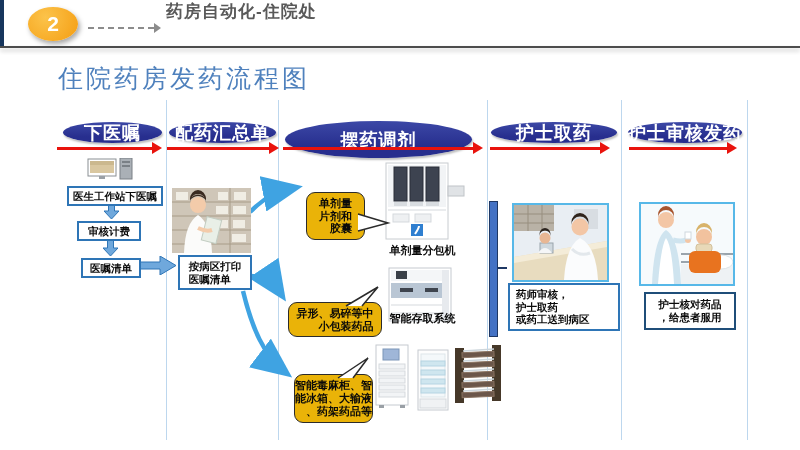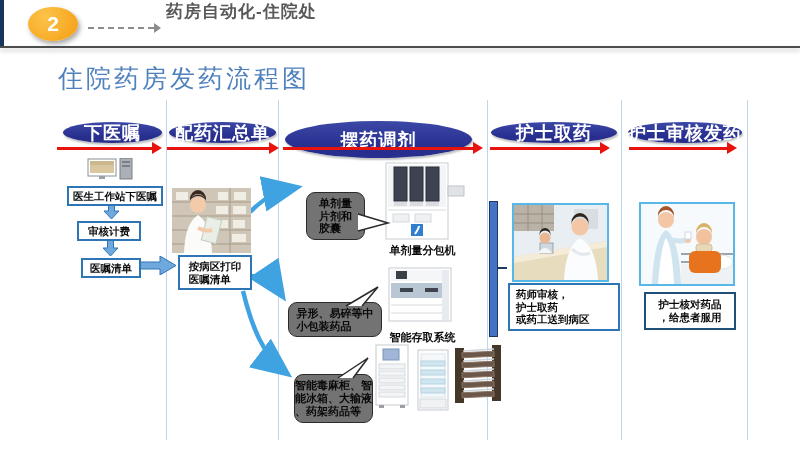--- a/index.html
+++ b/index.html
@@ -25,23 +25,23 @@
   .oval{position:absolute;height:21px;border-radius:50%;
         background:linear-gradient(180deg,#3c48a6 0%,#272e8e 70%);
         color:#fff;font-size:18px;font-weight:bold;display:flex;align-items:center;justify-content:center;
         box-shadow:1px 2px 2px rgba(0,0,0,.25);letter-spacing:1px;}
   .red-arrow{position:absolute;top:147px;height:3px;background:#e9130d;}
   .red-arrow::after{content:'';position:absolute;right:-10px;top:-5px;width:0;height:0;
         border-left:10px solid #e9130d;border-top:6.5px solid transparent;border-bottom:6.5px solid transparent;}
   .box{position:absolute;background:#fff;border:2px solid #2e75b6;color:#0a0a0a;
        font-size:10.5px;font-weight:bold;display:flex;align-items:center;justify-content:center;
        white-space:pre-line;text-align:left;line-height:1.2;z-index:4;}
-  .callout{position:absolute;background:#737373;border:1.5px solid #2b2b2b;border-radius:9px;
+  .callout{position:absolute;background:#eab308;border:1.5px solid #2b2b2b;border-radius:9px;
        color:#0a0a0a;font-size:11px;font-weight:bold;display:flex;align-items:center;justify-content:center;
-       white-space:pre-line;text-align:left;line-height:1.18;z-index:3;}
+       white-space:pre-line;text-align:right;line-height:1.18;z-index:3;}
   .mlabel{position:absolute;color:#0a0a0a;font-size:11px;font-weight:bold;text-align:center;z-index:3;}
   .photo{position:absolute;z-index:2;}
   .photo svg{display:block;}
   .photo.framed{border:2px solid #57b8e8;}
   .blockarrow{position:absolute;z-index:3;}
   .svg-layer{position:absolute;left:0;top:0;z-index:2;pointer-events:none;}
   .tail-layer{position:absolute;left:0;top:0;z-index:4;pointer-events:none;}
   .bracket{position:absolute;left:489px;top:201px;width:7px;height:134px;background:#4472c4;
        border:1px solid #1f3864;z-index:3;}
   .bracket-tick{position:absolute;left:498px;top:267px;width:9px;height:2px;background:#1f3864;z-index:3;}
@@ -194,21 +194,21 @@
       <rect x="3" y="3" width="58" height="11" fill="#f4f6f8"></rect>
       <rect x="8" y="4" width="11" height="8" fill="#3a4048"></rect>
       <rect x="3" y="16" width="58" height="15" fill="#b9c6d4"></rect>
       <rect x="12" y="21" width="13" height="4" fill="#3e444e"></rect>
       <rect x="37" y="21" width="13" height="4" fill="#3e444e"></rect>
       <line x1="3" y1="38" x2="61" y2="38" stroke="#d5d9dd"></line>
       <line x1="3" y1="46" x2="61" y2="46" stroke="#d5d9dd"></line>
       <rect x="54" y="3" width="7" height="50" fill="#e7eaee"></rect>
     </svg>
   </div>
-  <div class="mlabel" style="left:375px;top:330px;width:95px">智能存取系统</div>
+  <div class="mlabel" style="left:375px;top:311px;width:95px">智能存取系统</div>
 
   <div class="photo" style="left:375px;top:344px">
     <svg width="34" height="64" viewBox="0 0 34 64">
       <rect x="1" y="1" width="32" height="60" fill="#ffffff" stroke="#c5cad0"></rect>
       <rect x="8" y="5" width="16" height="11" fill="#9fb6d8" stroke="#7d96b8"></rect>
       <g fill="#f2f4f6" stroke="#d5d9dd">
         <rect x="4" y="20" width="26" height="5"></rect>
           <rect x="4" y="27" width="26" height="5"></rect>
         <rect x="4" y="34" width="26" height="5"></rect>
           <rect x="4" y="41" width="26" height="5"></rect>

